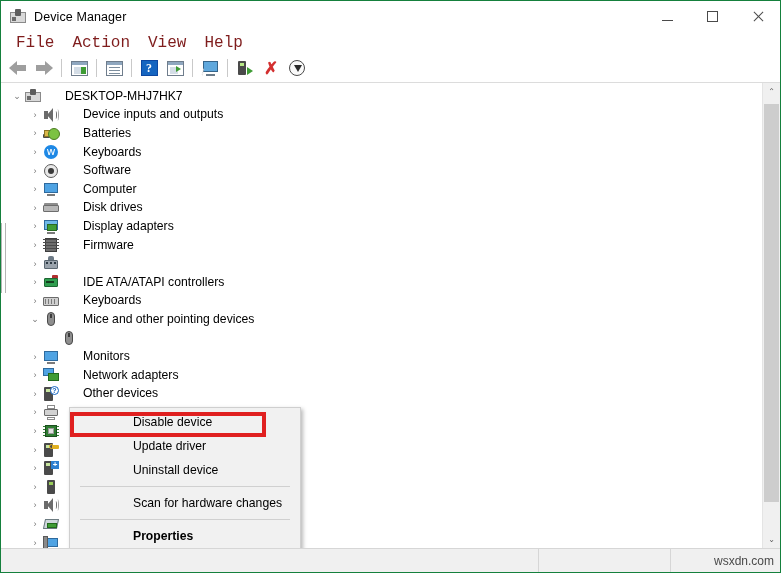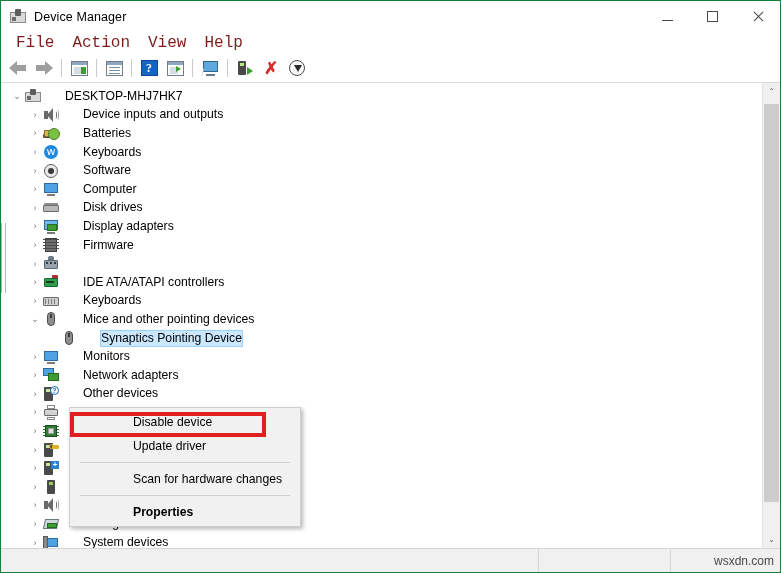--- a/index.html
+++ b/index.html
@@ -759,21 +759,20 @@
             <div class="wheel"></div>
         </div>
         <div class="tlabel">Mice and other pointing devices</div>
       </div>
 
       <div class="tree-row selected" style="padding-left:60px;">
         <div class="tico ico-mouse">
           <div class="body"></div>
             <div class="wheel"></div>
         </div>
-        <div class="tlabel">Synaptics Pointing Device</div>
       </div>
 
       <div class="tree-row lvl1">
         <div class="chev">›</div>
         <div class="tico ico-mon">
           <div class="scr"></div>
             <div class="base"></div>
         </div>
         <div class="tlabel">Monitors</div>
       </div>
@@ -872,20 +871,21 @@
         <div class="tico ico-sysdev">
           <div class="scr"></div>
             <div class="bar"></div>
         </div>
         <div class="tlabel">System devices</div>
       </div>
 
       <div class="ctx-menu">
         <div class="ctx-item">Disable device</div>
         <div class="ctx-item">Update driver</div>
+        <div class="ctx-item">Uninstall device</div>
         <div class="ctx-sep"></div>
         <div class="ctx-item">Scan for hardware changes</div>
         <div class="ctx-sep"></div>
         <div class="ctx-item bold">Properties</div>
         <div class="ctx-highlight"></div>
       </div>
 
     </div>
 
     <div class="vscroll">

